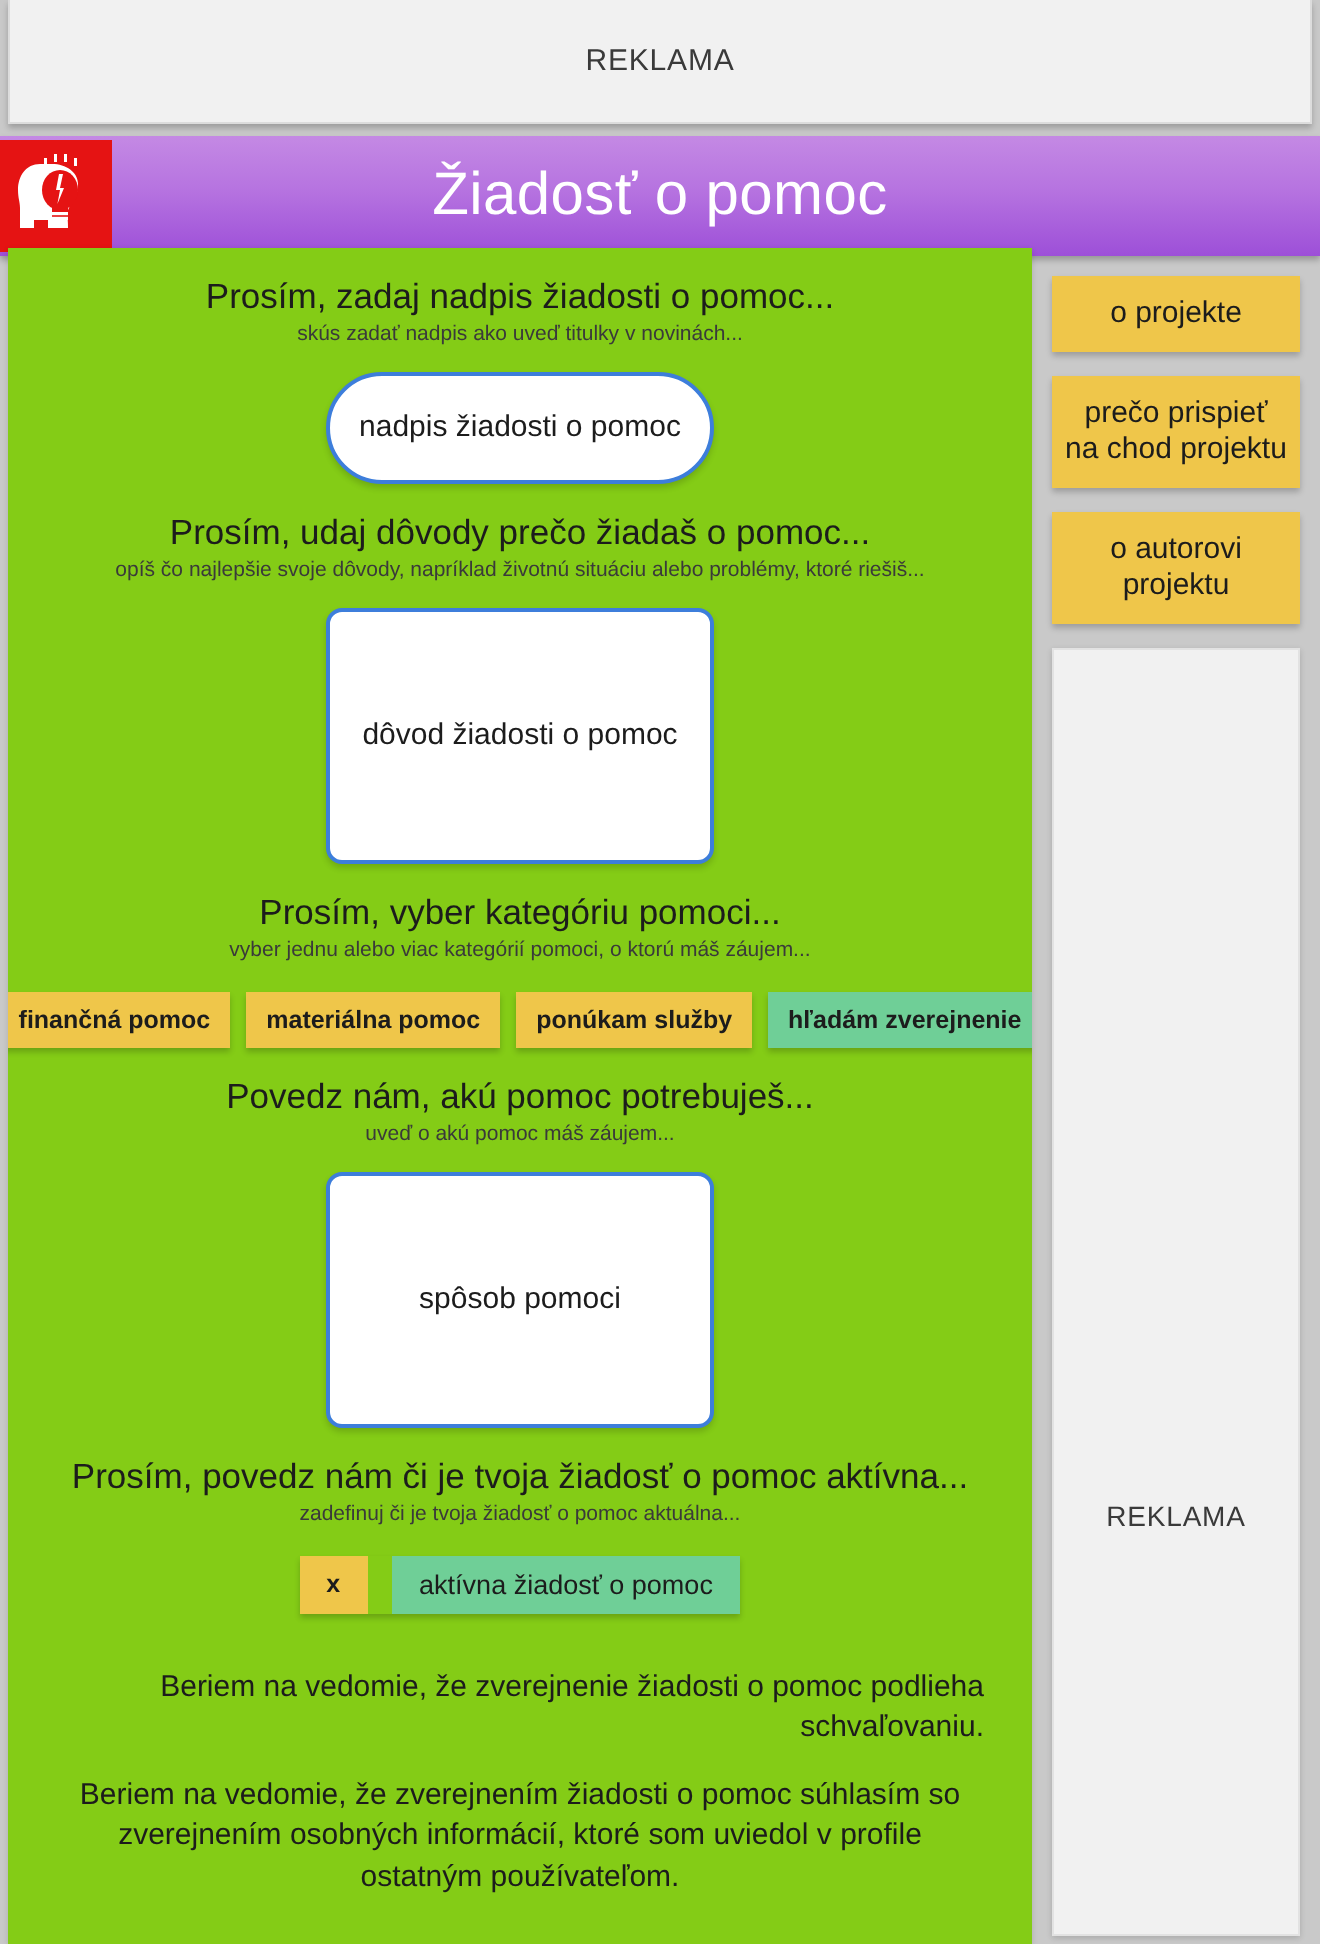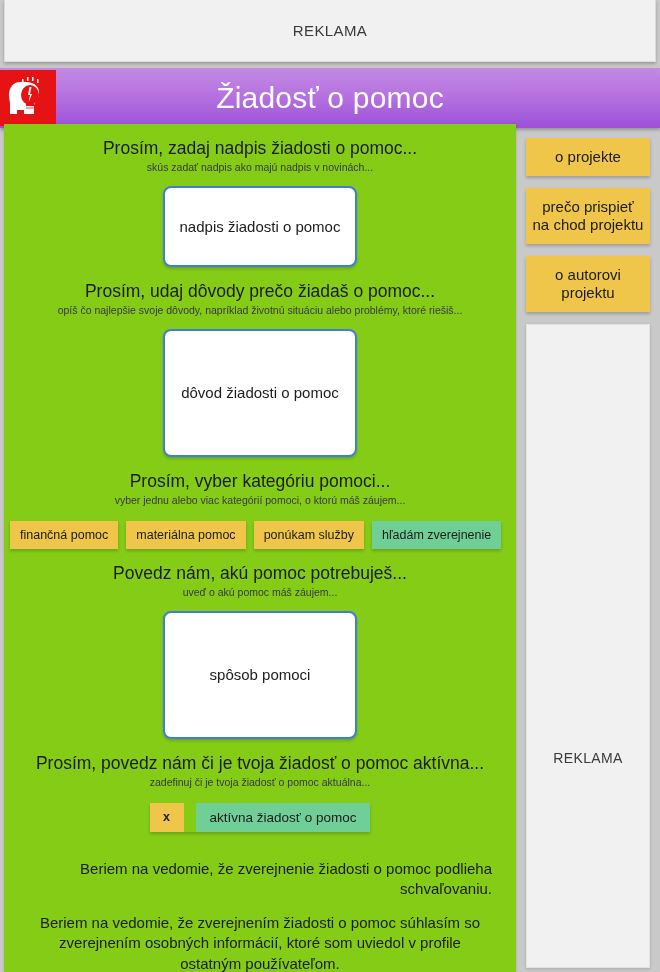--- a/index.html
+++ b/index.html
@@ -112,31 +112,33 @@
     display: flex;
     align-items: center;
     justify-content: center;
     box-sizing: border-box;
     box-shadow: 0 2px 3px rgba(0,0,0,0.16);
     font-size: 15px;
     color: #1c1c1c;
     text-align: center;
     padding: 6px;
   }
-  .field-box.h-short { height: 81px; }
+  .field-box.h-short { height: 56px; border-radius: 28px; }
   .field-box.h-tall  { height: 128px; }
 
   .sec { padding-top: 14px; }
 
   
   .tag-row {
     display: flex;
+    justify-content: center;
     gap: 8px;
     margin-top: 14px;
     padding: 0 6px;
+    font-weight: bold;
   }
   .tag {
     background: #efc64a;
     color: #1c1c1c;
     font-size: 12.5px;
     padding: 7px 10px;
     box-shadow: 0 2px 3px rgba(0,0,0,0.2);
     white-space: nowrap;
   }
   .tag.selected { background: #6fcf97; }
@@ -275,21 +277,21 @@
         </g>
       </svg>
     </div>
     <div class="header-title">Žiadosť o pomoc</div>
   </div>
 
   <div class="main">
 
     <div class="sec">
       <p class="q-title">Prosím, zadaj nadpis žiadosti o pomoc...</p>
-      <p class="q-sub">skús zadať nadpis ako majú nadpis v novinách...</p>
+      <p class="q-sub">skús zadať nadpis ako uveď titulky v novinách...</p>
       <div class="field-box h-short">nadpis žiadosti o pomoc</div>
     </div>
 
     <div class="sec">
       <p class="q-title">Prosím, udaj dôvody prečo žiadaš o pomoc...</p>
       <p class="q-sub">opíš čo najlepšie svoje dôvody, napríklad životnú situáciu alebo problémy, ktoré riešiš...</p>
       <div class="field-box h-tall">dôvod žiadosti o pomoc</div>
     </div>
 
     <div class="sec">

